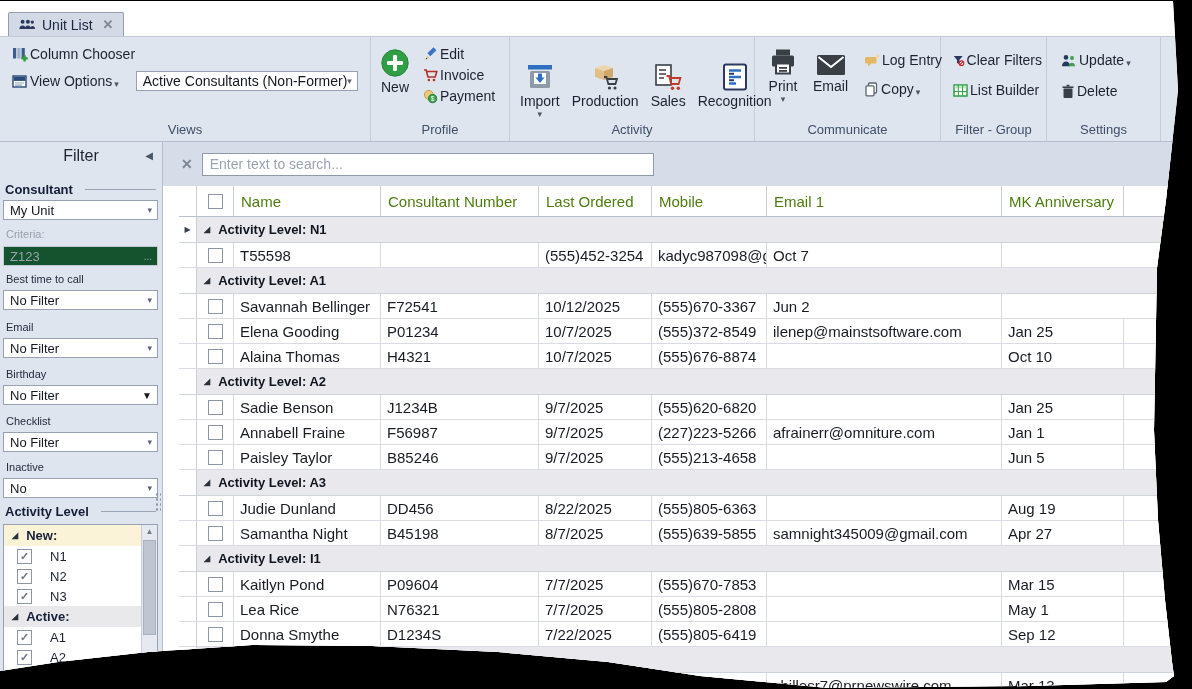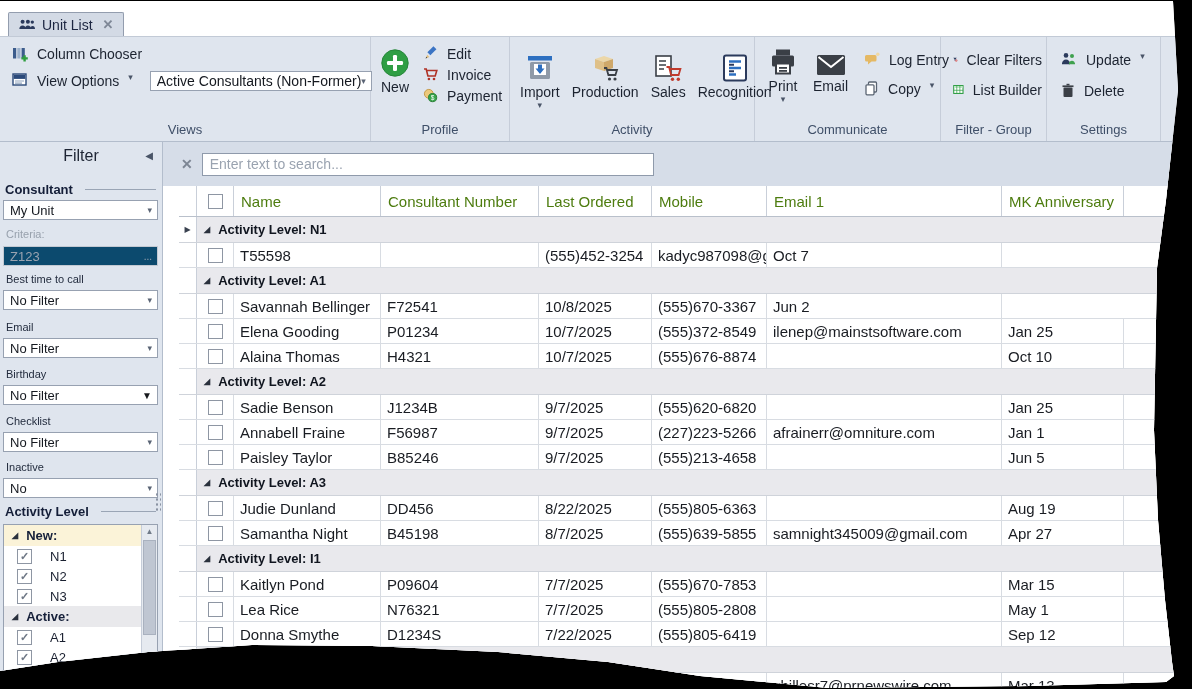--- a/index.html
+++ b/index.html
@@ -14,21 +14,21 @@
   .tabbar{height:36px;background:#fff;display:flex;align-items:flex-end;padding-left:8px;box-sizing:border-box}
   .tab{display:flex;align-items:center;gap:7px;background:#d3dae5;border:1px solid #939dae;border-bottom:none;
        border-radius:2px 2px 0 0;height:23px;padding:0 10px;color:#1b2540;font-size:14px}
   .tab-close{color:#7e8796;font-size:13px;font-weight:bold;margin-left:3px}
 
   
   .ribbon{height:104px;background:#dfe5ee;border-top:1px solid #c2cad6;border-bottom:1px solid #b3bdcc;display:flex}
   .rgroup{border-right:1px solid #c6cdd9;display:flex;flex-direction:column;box-sizing:border-box}
   .rgroup.spacer{flex:1;border-right:none}
   .rcap{margin-top:auto;text-align:center;font-size:13px;color:#3f4f68;padding-bottom:4px}
-  .rbtn-sm{display:inline-flex;align-items:flex-start;gap:9px;font-size:14px;color:#1c2330;padding:1px 4px;cursor:default;white-space:nowrap}
+  .rbtn-sm{display:inline-flex;align-items:flex-end;gap:2px;font-size:14px;color:#1c2330;padding:1px 4px;cursor:default;white-space:nowrap}
   .rbtn-lg{display:flex;flex-direction:column;align-items:center;font-size:14px;color:#1c2330;padding:2px 5px;gap:1px;white-space:nowrap}
   .rbtn-lg .iconbox{height:35px;display:flex;align-items:flex-end;justify-content:center}
   .dd{font-size:9px;color:#4a5568;line-height:9px}
   .views-body{padding:8px 0 0 8px}
   .views-row2{display:flex;align-items:center;margin-top:5px}
   .views-sel{width:222px;margin-left:13px}
   .hstack{display:flex;align-items:flex-start}
   .vstack{display:flex;flex-direction:column}
 
   
@@ -41,21 +41,21 @@
   
   .content{display:flex;height:556px}
   .fpanel{width:163px;min-width:163px;background:#dfe5ee;border-right:1px solid #b3bdcc;position:relative;box-sizing:border-box}
   .fp-title{position:absolute;top:5px;left:0;right:0;text-align:center;font-size:16px;color:#1d2433}
   .fp-collapse{position:absolute;right:9px;top:9px;color:#4a5568;font-size:10px;line-height:10px}
   .fp-sec{position:absolute;left:5px;right:6px;display:flex;align-items:center;gap:12px;font-weight:bold;font-size:13px;color:#141e38}
   .fp-sec .rule{flex:1;height:1px;background:#9aa5b5}
   .fl{position:absolute;left:6px;font-size:11px;color:#232c3e}
   .fl.gray{color:#98a1ad}
   .fctl{position:absolute;left:3px;right:4px}
-  .criteria{height:20px;background:#0c4a6e;border:1px solid #c3c9d2;color:#9aa3b0;font-size:13px;
+  .criteria{height:20px;background:#14532d;border:1px solid #c3c9d2;color:#9aa3b0;font-size:13px;
             display:flex;align-items:center;padding:0 5px 0 6px;box-sizing:border-box}
   .criteria .v{flex:1}
   .splitter{position:absolute;right:1px;width:6px;height:20px;
             background-image:radial-gradient(circle,#8a93a3 1px,transparent 1.3px);background-size:4px 5px}
 
   .albox{position:absolute;left:3px;right:4px;height:172px;border:1px solid #97a1b1;background:#fff;overflow:hidden}
   .al-scroll{position:absolute;right:0;top:0;bottom:0;width:15px;background:#e6eaf0;border-left:1px solid #c6cdd9}
   .al-up{position:absolute;top:3px;left:0;right:0;text-align:center;font-size:8px;color:#707a88;line-height:8px}
   .al-thumb{position:absolute;top:15px;left:1px;right:1px;height:95px;background:#bfc6d2;border:1px solid #a9b1bf;box-sizing:border-box}
   .al-g{height:21px;display:flex;align-items:center;gap:8px;padding-left:8px;font-weight:bold;font-size:13px;
@@ -189,21 +189,21 @@
                 <text x="9.6" y="12" font-size="6.5" fill="#fff" text-anchor="middle" font-family="Liberation Sans,sans-serif">$</text>
               </svg>
             <span>Payment</span>
           </div>
         </div>
       </div>
       <div class="rcap">Profile</div>
     </div>
 
     <div class="rgroup" style="width:245px">
-      <div class="hstack" style="padding:9px 0 0 5px;gap:2px">
+      <div class="hstack" style="padding:18px 0 0 5px;gap:2px">
         <div class="rbtn-lg">
           <span class="iconbox">
               <svg width="30" height="30" viewBox="0 0 30 30">
                 <rect x="3" y="3" width="24" height="4.5" fill="#2d6fc0"></rect>
                 <rect x="5" y="9" width="20" height="17" rx="1.5" fill="#8f9aa8"></rect>
                 <rect x="9" y="11" width="12" height="11" fill="#fff"></rect>
                 <polygon points="15,21 10.5,15.5 13,15.5 13,11.5 17,11.5 17,15.5 19.5,15.5" fill="#2d6fc0"></polygon>
               </svg>
             </span>
           <span>Import</span>
@@ -507,21 +507,21 @@
                 <span>Activity Level: A1</span>
               </div>
             </div>
             <div class="drow">
               <div class="gc c-ind"></div>
               <div class="gc c-chk">
                 <span class="cb"></span>
               </div>
               <div class="gc c-val">Savannah Bellinger</div>
               <div class="gc c-val">F72541</div>
-              <div class="gc c-val">10/8/2025</div>
+              <div class="gc c-val">10/12/2025</div>
               <div class="gc c-val">(555)670-3367</div>
               <div class="gc c-val">Jun 2</div>
               <div class="gc c-fill"></div>
             </div>
             <div class="drow">
               <div class="gc c-ind"></div>
               <div class="gc c-chk">
                 <span class="cb"></span>
               </div>
               <div class="gc c-val">Elena Gooding</div>

